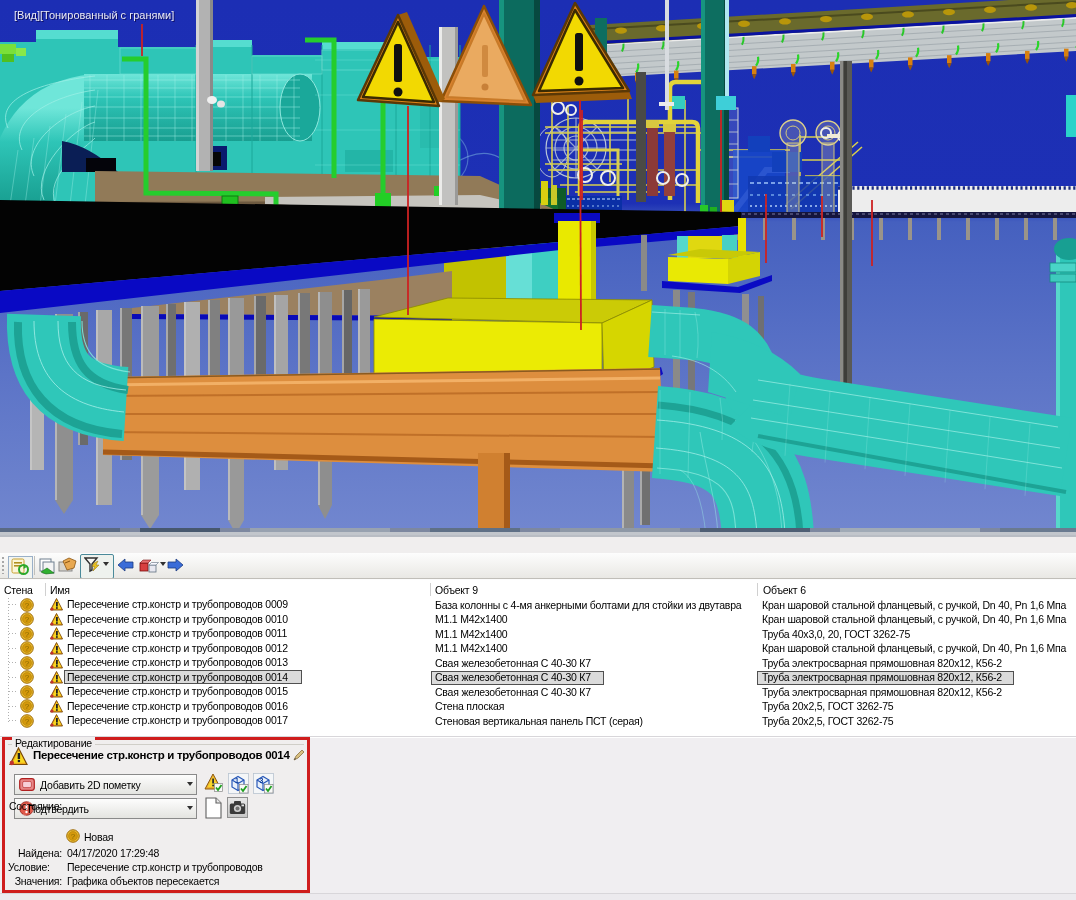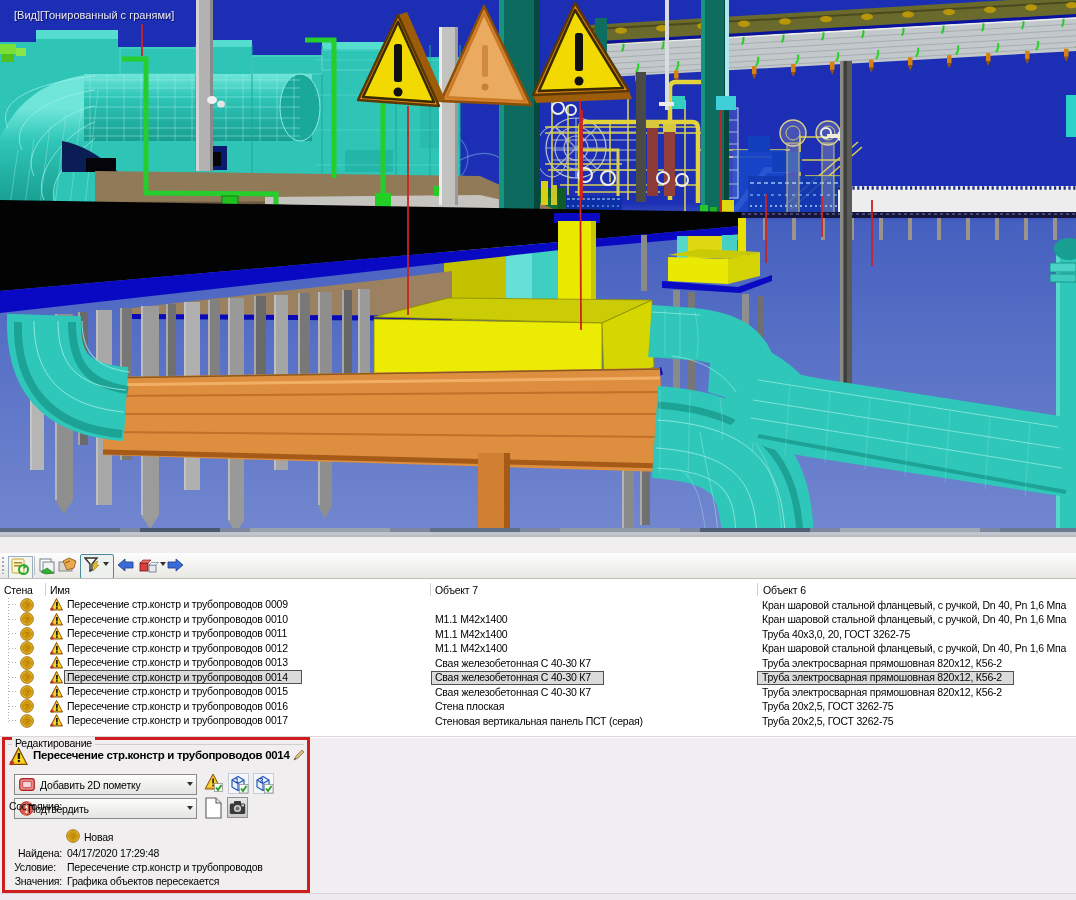--- a/index.html
+++ b/index.html
@@ -501,40 +501,41 @@
 </svg>
 <div class="abs" style="left:160px;top:562px;width:0;height:0;border-left:3.5px solid transparent;border-right:3.5px solid transparent;border-top:4px solid #303030"></div>
 <svg class="abs" style="left:167px;top:558px" width="17" height="14" viewBox="0 0 17 14">
 <path d="M9,1 L9,4 1,4 1,10 9,10 9,13 16,7 Z" fill="#3a6cd8" stroke="#1a3a80" stroke-width="0.8"></path>
 </svg>
 <div class="abs" style="left:0;top:578px;width:1076px;height:1px;background:#c0beb8"></div>
 <div class="abs" style="left:0;top:579px;width:1076px;height:1px;background:#fcfcfc"></div>
 <div class="abs" style="left:0;top:580px;width:1076px;height:157px;background:#fff"></div>
 <div class="t11 abs" style="left:4px;top:584px">Стена</div>
 <div class="t11 abs" style="left:50px;top:584px">Имя</div>
-<div class="t11 abs" style="left:435px;top:584px">Объект 7</div>
+<div class="t11 abs" style="left:435px;top:584px">Объект 9</div>
 <div class="t11 abs" style="left:763px;top:584px">Объект 6</div>
 <div class="abs" style="left:45px;top:583px;width:1px;height:13px;background:#d0d0d0"></div>
 <div class="abs" style="left:430px;top:583px;width:1px;height:13px;background:#d0d0d0"></div>
 <div class="abs" style="left:757px;top:583px;width:1px;height:13px;background:#d0d0d0"></div>
 <div class="abs" style="left:8px;top:598px;width:1px;height:124px;background:repeating-linear-gradient(#b0b0b0 0 1px,transparent 1px 3px)"></div>
 <div class="abs" style="left:9px;top:604.0px;width:8px;height:1px;background:repeating-linear-gradient(90deg,#b0b0b0 0 1px,transparent 1px 3px)"></div>
 <svg class="abs" style="left:20px;top:597.5px" width="14" height="14" viewBox="0 0 14 14">
 <circle cx="7" cy="7" r="6.3" fill="#e8b830" stroke="#a07010" stroke-width="1"></circle>
 <circle cx="7" cy="7" r="4.4" fill="#d4980c" stroke="#b8860b" stroke-width="0.7"></circle>
 <text x="7" y="10" font-size="8" text-anchor="middle" fill="#8a6a00" font-family="Liberation Sans">?</text>
 </svg>
 <svg class="abs" style="left:50px;top:598.0px" width="15" height="13" viewBox="0 0 15 13">
 <polygon points="6.5,0.5 0.5,12 12.5,12" fill="#f0a818" stroke="#7a4a08" stroke-width="0.9"></polygon>
 <polygon points="6.9,2.2 2.6,10.7 11.2,10.7" fill="#f8d820"></polygon>
 <rect x="6" y="4" width="1.8" height="4.5" fill="#202020"></rect>
       <circle cx="6.9" cy="10" r="1" fill="#202020"></circle>
 <circle cx="2" cy="11" r="1.6" fill="#c03030"></circle>
 </svg>
 <div class="t11 abs" style="left:67px;top:598.0px">Пересечение стр.констр и трубопроводов 0009</div>
+<div class="t11 abs" style="left:435px;top:598.5px">База колонны с 4-мя анкерными болтами для стойки из двутавра</div>
 <div class="t11 abs" style="left:762px;top:598.5px">Кран шаровой стальной фланцевый, с ручкой, Dn 40, Pn 1,6 Мпа</div>
 <div class="abs" style="left:9px;top:618.5px;width:8px;height:1px;background:repeating-linear-gradient(90deg,#b0b0b0 0 1px,transparent 1px 3px)"></div>
 <svg class="abs" style="left:20px;top:612.05px" width="14" height="14" viewBox="0 0 14 14">
 <circle cx="7" cy="7" r="6.3" fill="#e8b830" stroke="#a07010" stroke-width="1"></circle>
 <circle cx="7" cy="7" r="4.4" fill="#d4980c" stroke="#b8860b" stroke-width="0.7"></circle>
 <text x="7" y="10" font-size="8" text-anchor="middle" fill="#8a6a00" font-family="Liberation Sans">?</text>
 </svg>
 <svg class="abs" style="left:50px;top:612.55px" width="15" height="13" viewBox="0 0 15 13">
 <polygon points="6.5,0.5 0.5,12 12.5,12" fill="#f0a818" stroke="#7a4a08" stroke-width="0.9"></polygon>
 <polygon points="6.9,2.2 2.6,10.7 11.2,10.7" fill="#f8d820"></polygon>
@@ -743,16 +744,16 @@
 
 <div class="t11 abs" style="left:8px;top:800px;width:54px;text-align:right">Состояние:</div>
 <svg class="abs" style="left:66px;top:829px" width="14" height="14" viewBox="0 0 14 14">
 <circle cx="7" cy="7" r="6.3" fill="#e8b830" stroke="#a07010" stroke-width="1"></circle>
 <circle cx="7" cy="7" r="4.4" fill="#d4980c" stroke="#b8860b" stroke-width="0.7"></circle>
 <text x="7" y="10" font-size="8" text-anchor="middle" fill="#8a6a00" font-family="Liberation Sans">?</text>
 </svg>
 <div class="t11 abs" style="left:84px;top:831px">Новая</div>
 <div class="t11 abs" style="left:8px;top:847px;width:54px;text-align:right">Найдена:</div>
 <div class="t11 abs" style="left:67px;top:847px">04/17/2020 17:29:48</div>
-<div class="t11 abs" style="left:8px;top:861px;width:54px;text-align:center">Условие:</div>
+<div class="t11 abs" style="left:8px;top:861px;width:54px;text-align:left">Условие:</div>
 <div class="t11 abs" style="left:67px;top:861px">Пересечение стр.констр и трубопроводов</div>
 <div class="t11 abs" style="left:8px;top:875px;width:54px;text-align:right">Значения:</div>
 <div class="t11 abs" style="left:67px;top:875px">Графика объектов пересекается</div>
 </div>
 </body></html>

